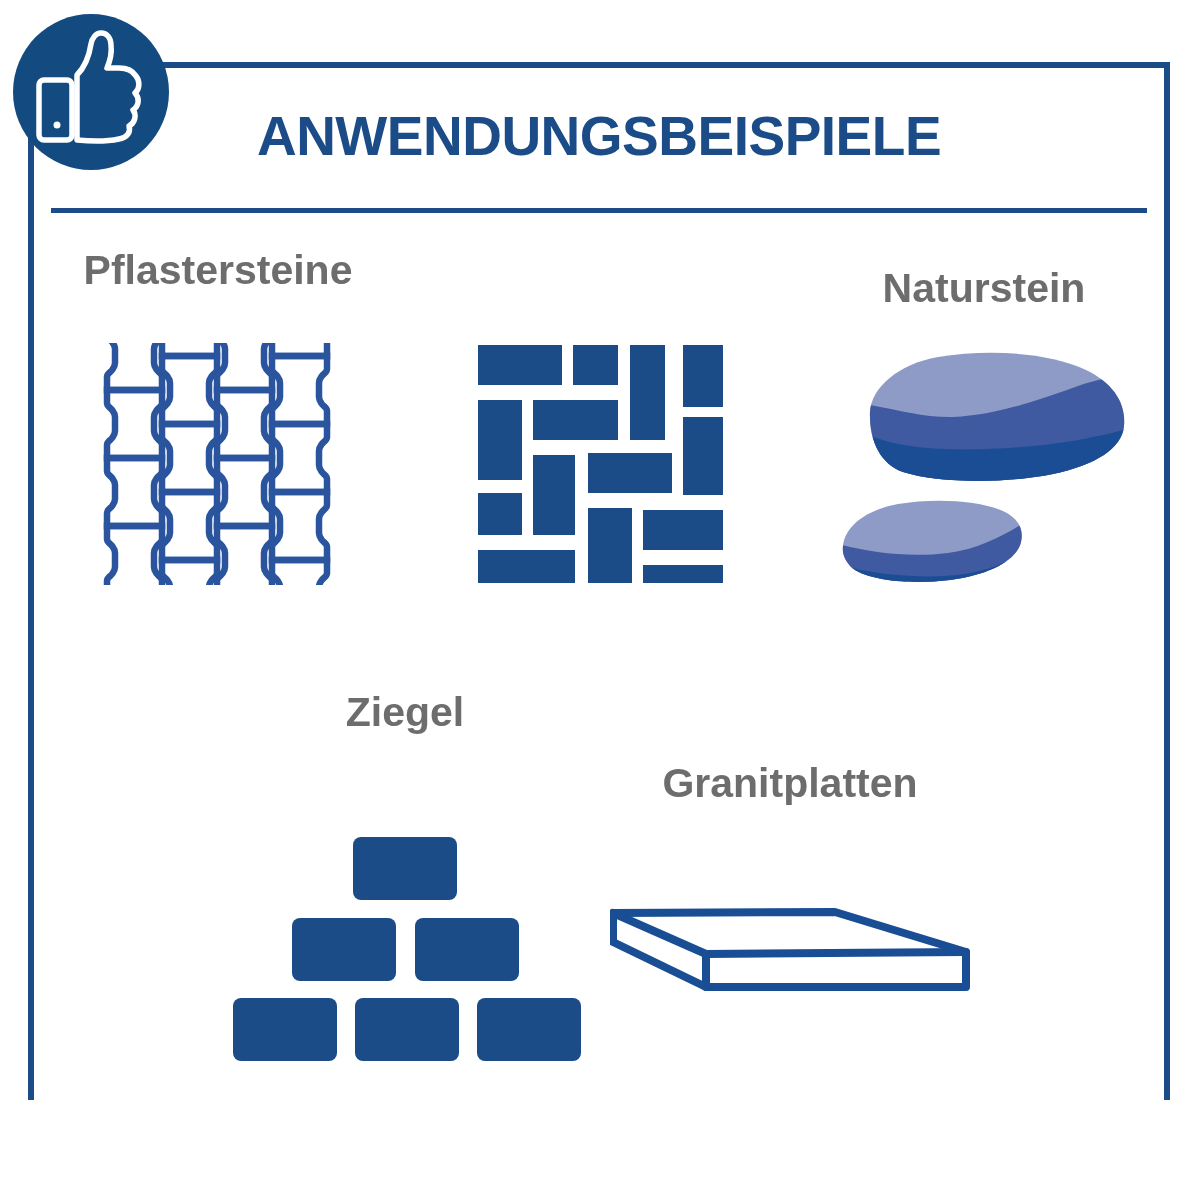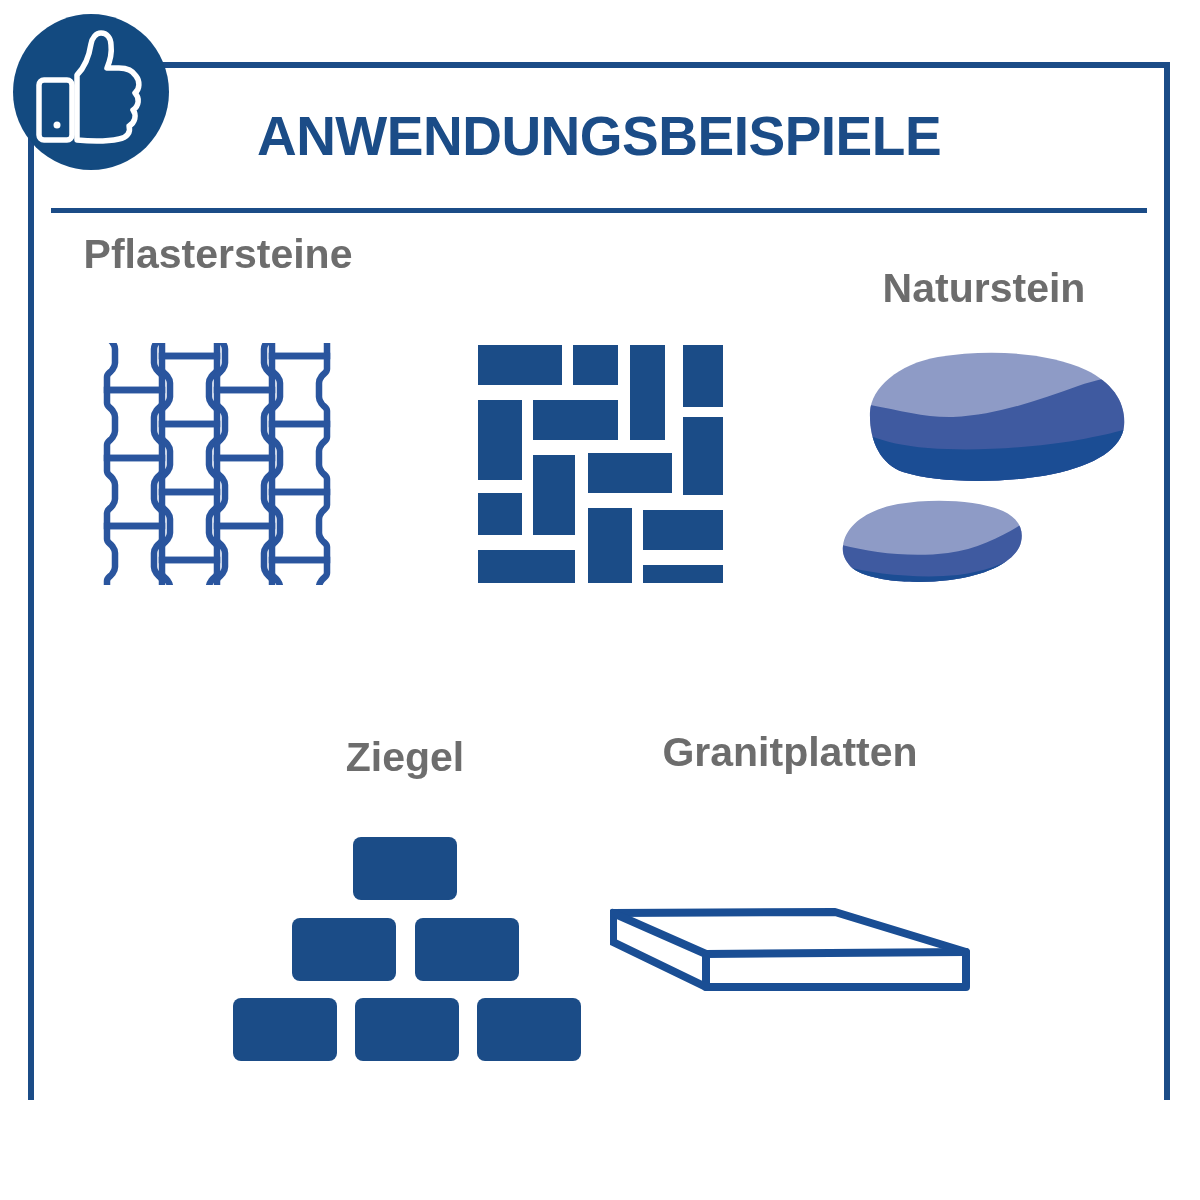--- a/index.html
+++ b/index.html
@@ -42,25 +42,25 @@
     position:absolute;left:51px;top:208px;width:1096px;height:5px;
     background:var(--brand-blue);
   }
   .ex-label{
     position:absolute;width:320px;
     text-align:center;
     font-size:41px;font-weight:bold;
     color:var(--label-gray);
     white-space:nowrap;
   }
-  .lbl-pflastersteine{left:58px;top:231px;}
+  .lbl-pflastersteine{left:58px;top:247px;}
   .lbl-fliesen{left:440px;top:247px;}
   .lbl-naturstein{left:824px;top:265px;}
-  .lbl-ziegel{left:245px;top:734px;}
-  .lbl-granitplatten{left:630px;top:729px;}
+  .lbl-ziegel{left:245px;top:689px;}
+  .lbl-granitplatten{left:630px;top:760px;}
   .icon{position:absolute;}
   .icon-paver{left:103px;top:343px;width:228px;height:242px;}
   .icon-tiles{left:478px;top:345px;width:245px;height:238px;}
   .icon-stones{left:838px;top:348px;width:292px;height:246px;}
   .icon-bricks{left:233px;top:837px;width:348px;height:226px;}
   .icon-slab{left:610px;top:905px;width:360px;height:95px;}
   .paver-stroke{fill:none;stroke:var(--outline-blue);stroke-width:6.5;}
   .tile{fill:var(--brand-blue);}
   .brick{fill:var(--brand-blue);}
   .slab-face{fill:#ffffff;stroke:var(--slab-blue);stroke-width:8;stroke-linejoin:round;}

